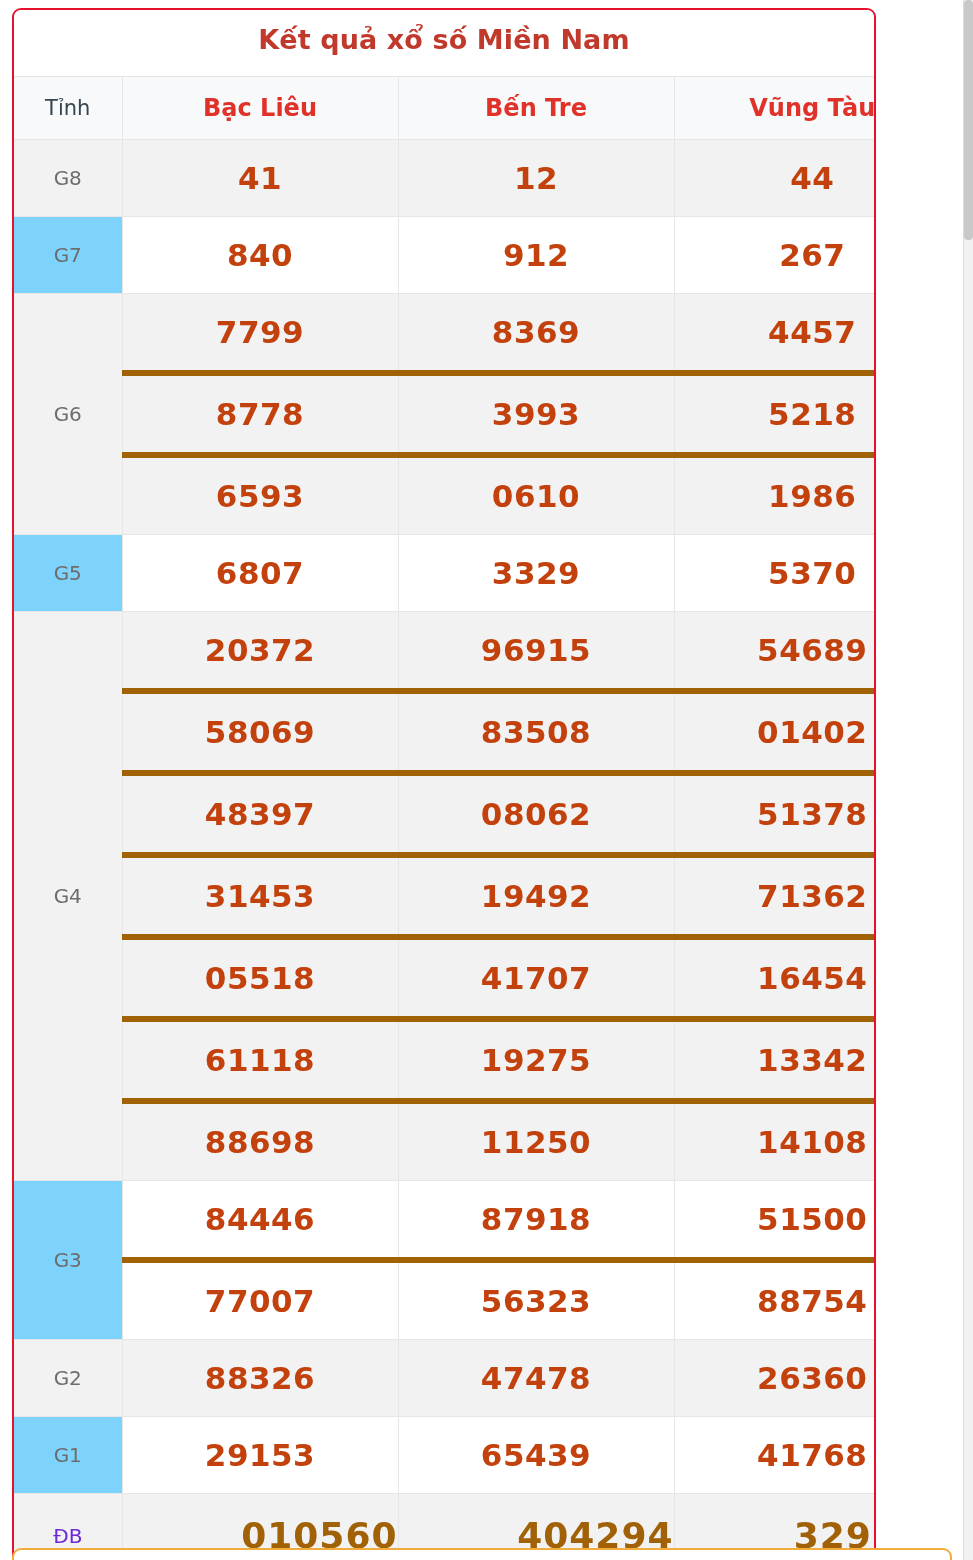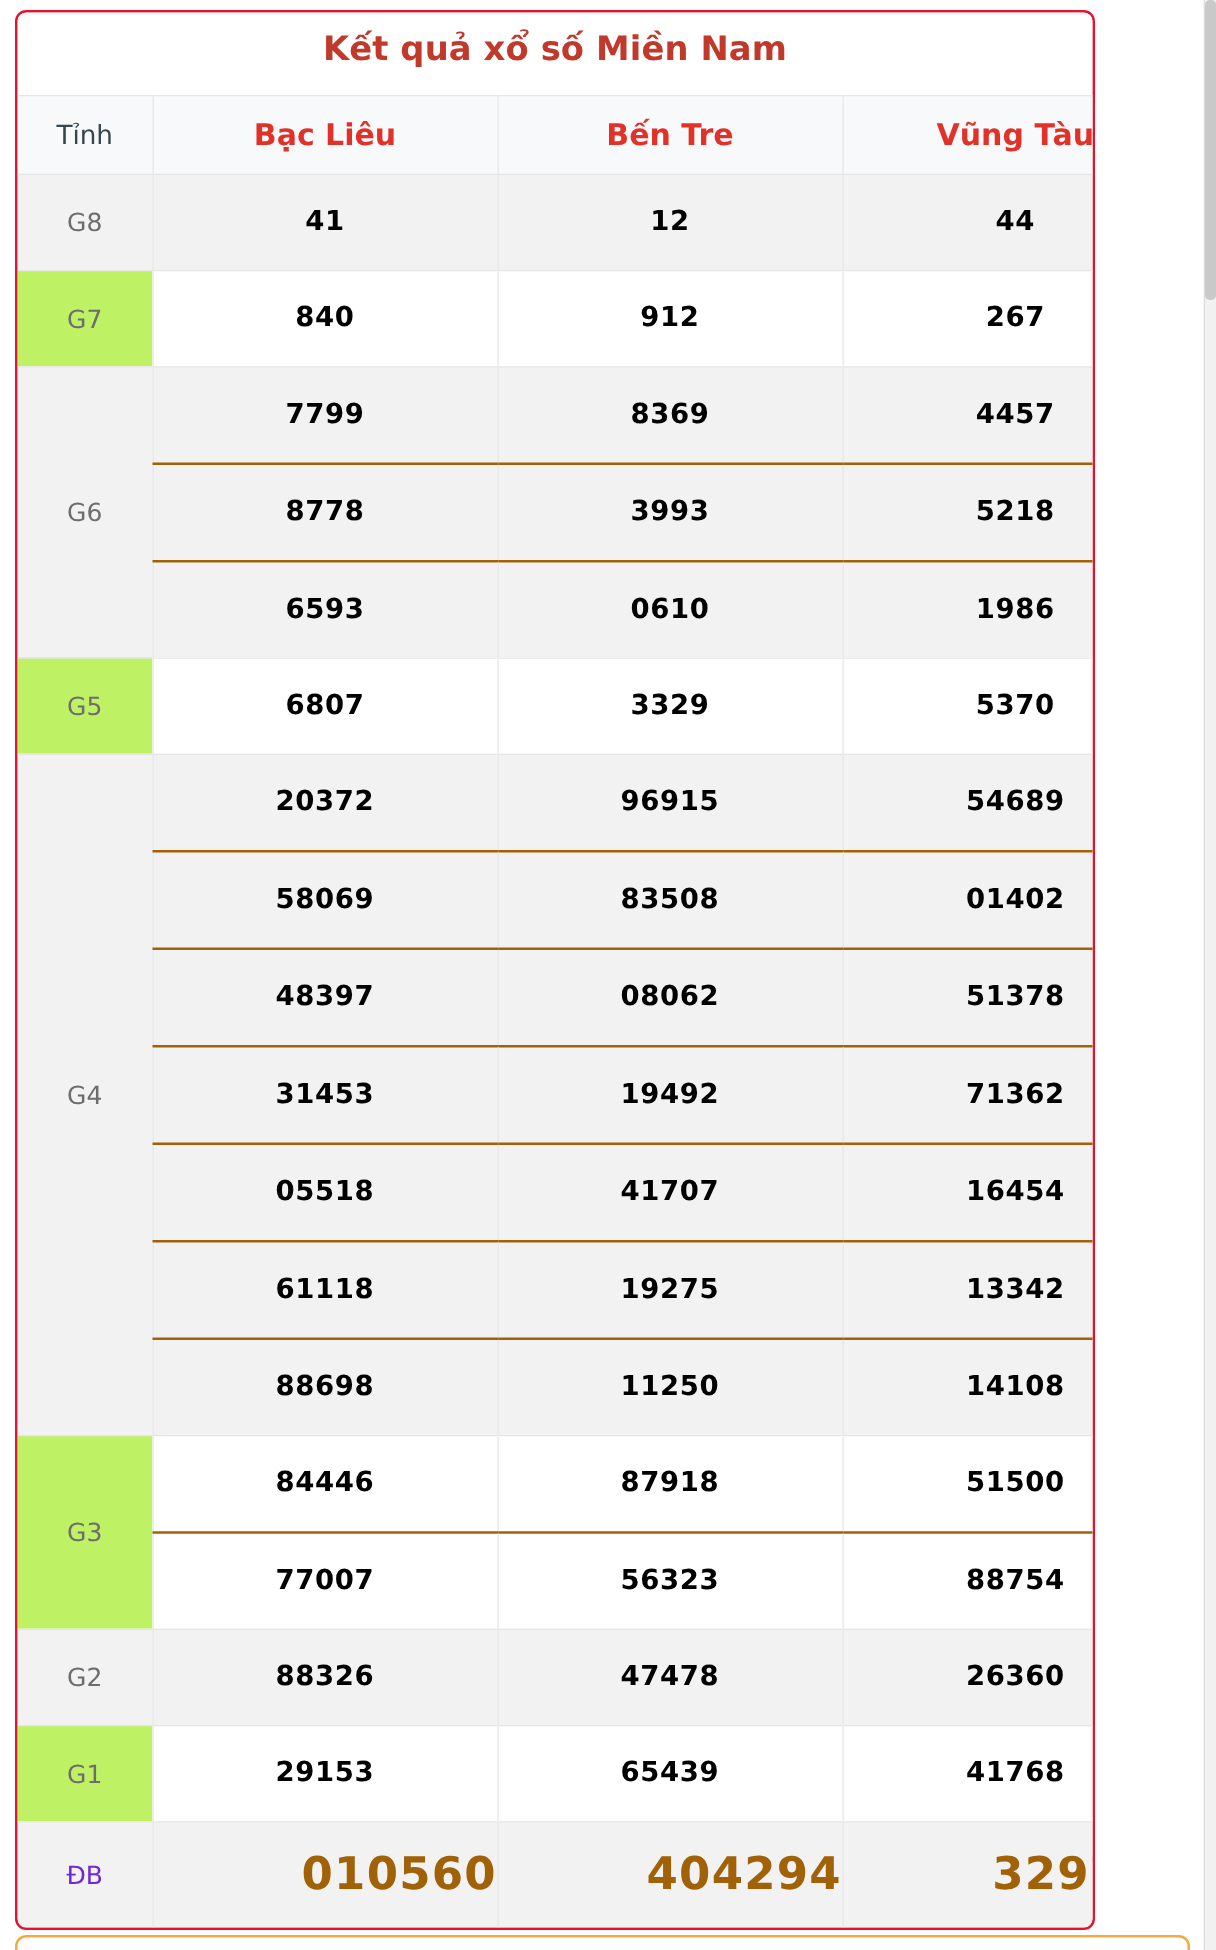--- a/index.html
+++ b/index.html
@@ -127,44 +127,44 @@
     color: #6d6d6d;
     font-weight: normal;
     background: transparent;
   }
   td.lbl.db {
     color: #6d28d9;
     font-weight: normal;
   }
 
   td.num {
-    font-size: 22px;
+    font-size: 31px;
     font-weight: bold;
-    color: #000000;
+    color: #c2410c;
     height: 76px;
     line-height: 76px;
     letter-spacing: 0.5px;
   }
   td.num.db {
     color: #a16207;
     font-size: 36px;
     height: 84px;
     line-height: 84px;
     letter-spacing: 1px;
     text-align: right;
   }
 
   
   tr.grp-alt td { background: #f2f2f2; }
   tr.grp-alt td.lbl { background: #f2f2f2; }
   tr.grp-plain td { background: #ffffff; }
-  tr.grp-plain td.lbl { background: #bef264; }
+  tr.grp-plain td.lbl { background: #7dd3fc; }
 
   
-  tr.inner td { border-top: 2px solid #a16207; text-align: center; }
+  tr.inner td { border-top: 6px solid #a16207; text-align: center; }
 
   
   .next-card {
     position: absolute;
     left: 12px;
     top: 1548px;
     width: 940px;
     height: 60px;
     box-sizing: border-box;
     border: 2px solid #f0ad3c;

